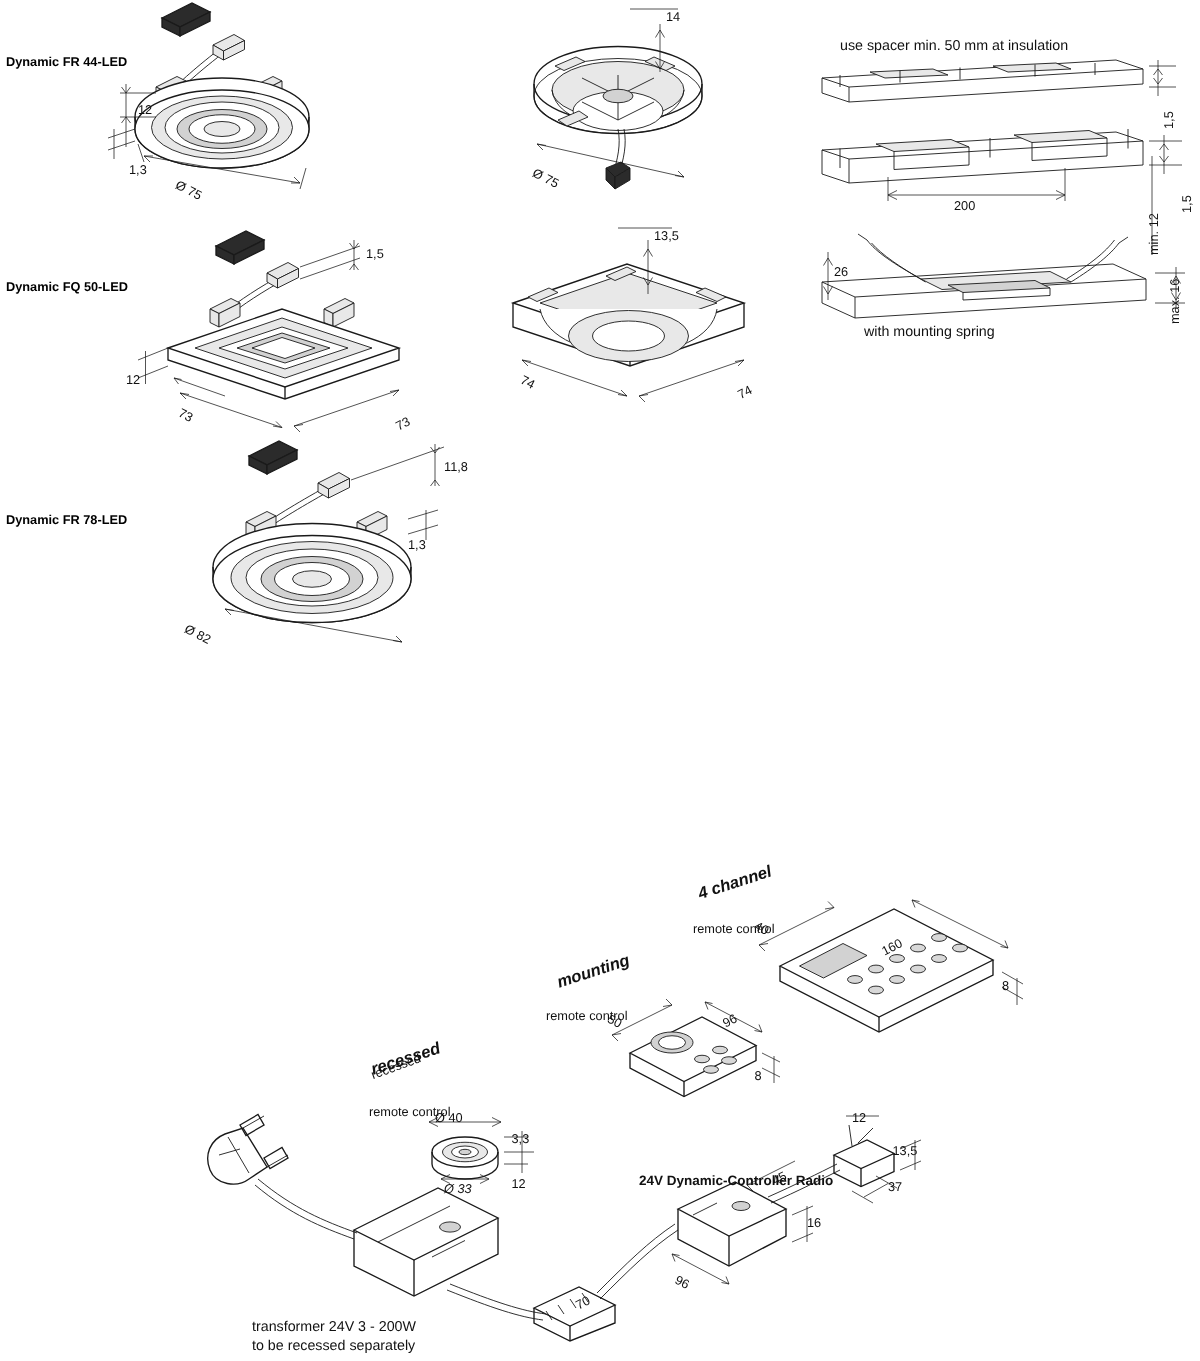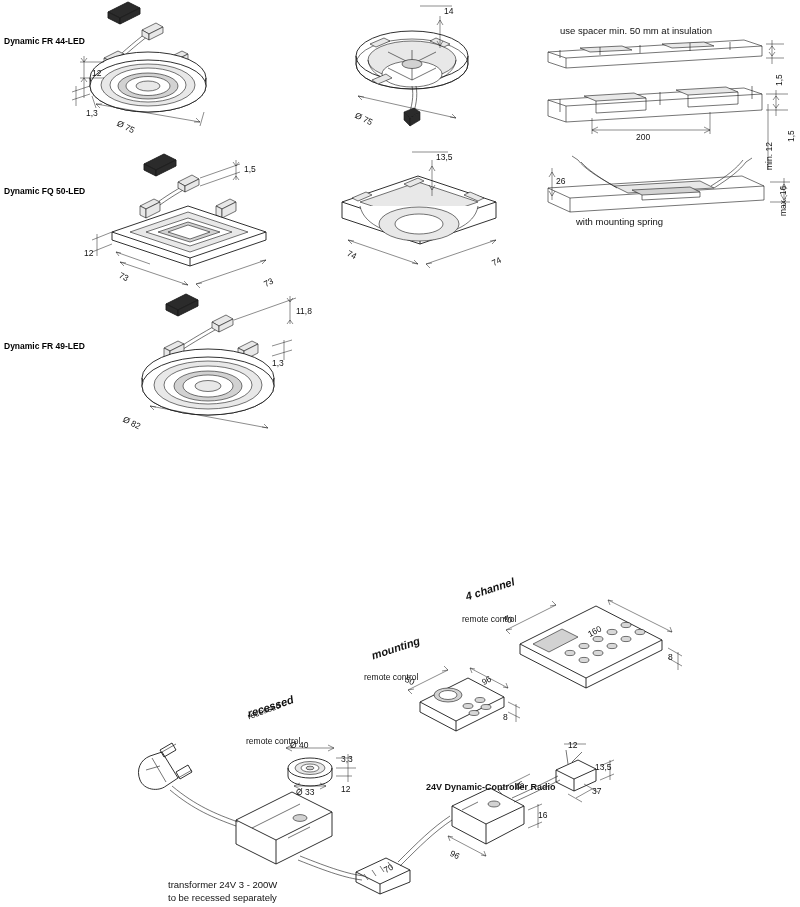--- a/index.html
+++ b/index.html
@@ -458,21 +458,21 @@
       <path class="dim" d="M610 760 L610 780"></path>
       <path class="dim" d="M584 784 L598 792"></path>
       <path class="dim" d="M568 794 L582 802"></path>
       <path class="dim" d="M576 798 L592 789"></path>
       <path class="dim" d="M564 744 L586 744"></path>
     </g>
   </svg>
 
   <div class="prodname" style="left:4px; top:36px;">Dynamic FR 44-LED</div>
   <div class="prodname" style="left:4px; top:186px;">Dynamic FQ 50-LED</div>
-  <div class="prodname" style="left:4px; top:341px;">Dynamic FR 49-LED</div>
+  <div class="prodname" style="left:4px; top:341px;">Dynamic FR 78-LED</div>
 
   <div class="lbl" style="left:92px; top:68px;">12</div>
   <div class="lbl" style="left:86px; top:108px;">1,3</div>
   <div class="lbl rotdim2" style="left:120px; top:118px;">Ø 75</div>
   <div class="lbl" style="left:444px; top:6px;">14</div>
   <div class="lbl rotdim2" style="left:358px; top:110px;">Ø 75</div>
 
   <div class="lbl" style="left:244px; top:164px;">1,5</div>
   <div class="lbl" style="left:84px; top:248px;">12</div>
   <div class="lbl rotdim2" style="left:122px; top:270px;">73</div>
@@ -497,21 +497,21 @@
   <div class="lbl rotdim3" style="left:246px; top:712px;" style2="">recessed</div>
   <div class="lbl" style="left:246px; top:736px; font-size:8.5px;">remote control</div>
 
   <div class="lbl" style="left:370px; top:650px; font-size:11px; font-weight:bold; font-style:italic; transform:rotate(-18deg); transform-origin:left top;">mounting</div>
   <div class="lbl" style="left:364px; top:672px;">remote control</div>
 
   <div class="lbl" style="left:464px; top:591px; font-size:11px; font-weight:bold; font-style:italic; transform:rotate(-18deg); transform-origin:left top;">4 channel</div>
   <div class="lbl" style="left:462px; top:614px;">remote control</div>
 
   <div class="lbl" style="left:290px; top:740px;text-align:right;">Ø 40</div>
-  <div class="lbl" style="left:296px; top:787px;">Ø 33</div>
+  <div class="lbl" style="left:296px; top:787px;font-style:italic;">Ø 33</div>
   <div class="lbl" style="left:341px; top:754px;">3,3</div>
   <div class="lbl" style="left:341px; top:784px;">12</div>
 
   <div class="lbl rotdim2" style="left:408px; top:674px;">50</div>
   <div class="lbl rotdim" style="left:480px; top:678px;">96</div>
   <div class="lbl" style="left:503px; top:712px;">8</div>
 
   <div class="lbl rotdim2" style="left:506px; top:612px;">40</div>
   <div class="lbl rotdim" style="left:586px; top:630px;">160</div>
   <div class="lbl" style="left:668px; top:652px;">8</div>

